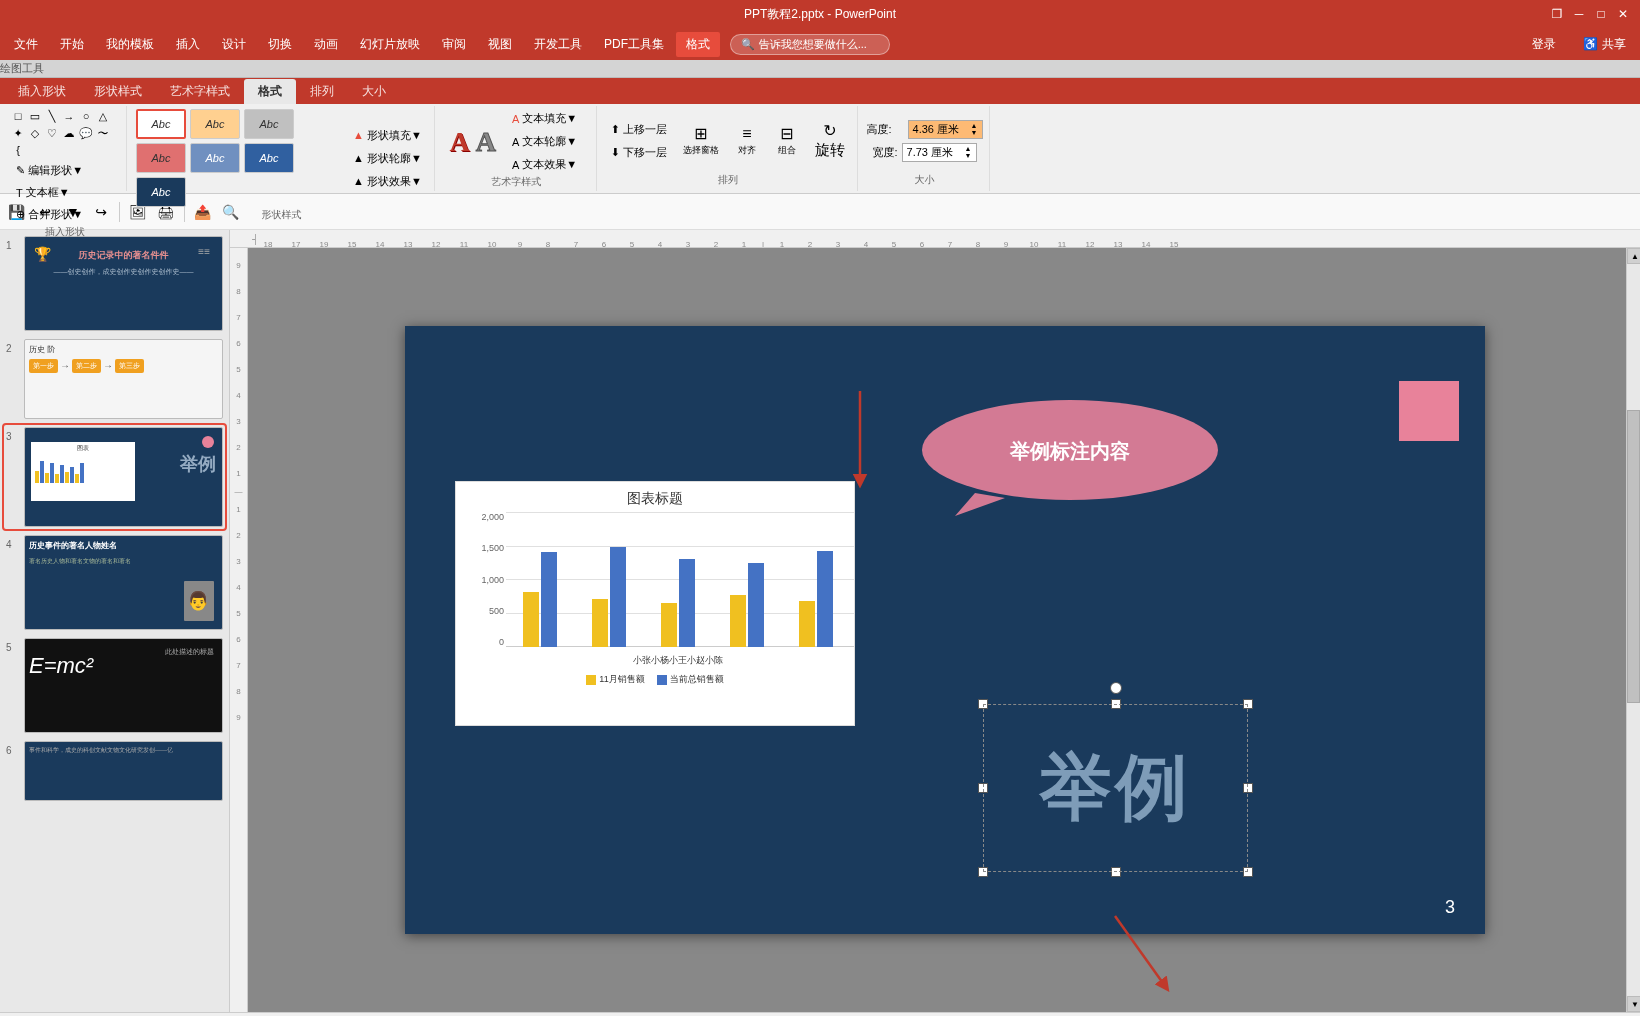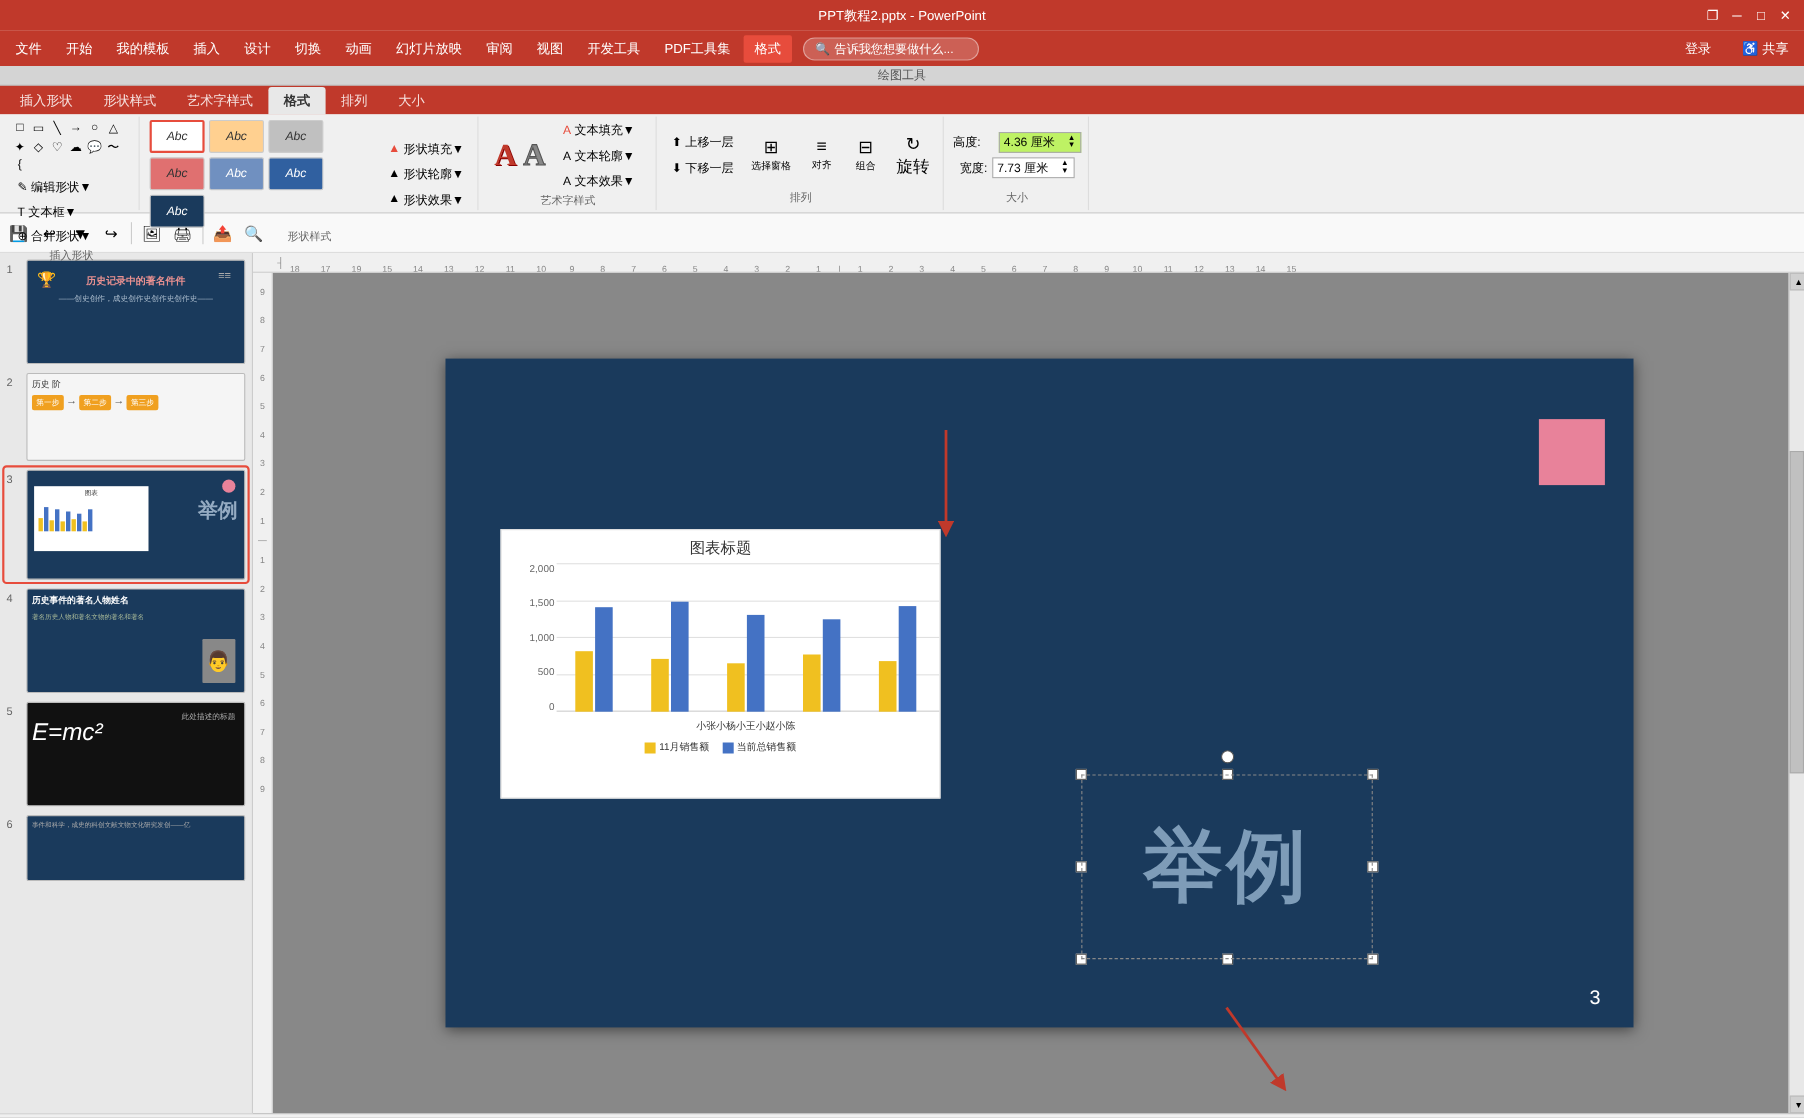--- a/index.html
+++ b/index.html
@@ -377,21 +377,21 @@
   <div class="search-box">
     <span>🔍</span>
     <span>告诉我您想要做什么...</span>
   </div>
   <div class="right-btns">
     <span class="menu-item">登录</span>
     <span class="menu-item">♿ 共享</span>
   </div>
 </div>
 
-<div style="height:18px; background:#d4d4d4; border-bottom:1px solid #bbb; display:flex; align-items:center; justify-content:center; position:relative;">
+<div style="height:18px; background:#d4d4d4; border-bottom:1px solid #bbb; display:flex; align-items:center; position:relative;">
   <span style="font-size:11px; color:#555;">绘图工具</span>
 </div>
 
 <div style="height:26px; background:#c0392b; display:flex; align-items:flex-end; padding:0 4px; position:relative;">
   <div class="ribbon-tab">插入形状</div>
   <div class="ribbon-tab">形状样式</div>
   <div class="ribbon-tab">艺术字样式</div>
   <div class="ribbon-tab active">格式</div>
   <div class="ribbon-tab">排列</div>
   <div class="ribbon-tab">大小</div>
@@ -534,21 +534,21 @@
         <span style="font-size:15px;">旋转</span>
       </div>
     </div>
     <div class="ribbon-group-label">排列</div>
   </div>
 
   <div class="ribbon-group" style="min-width:130px;">
     <div class="ribbon-group-content" style="flex-direction:column; gap:4px; justify-content:center;">
       <div style="display:flex; align-items:center; gap:16px; font-size:11px;">
         <span>高度:</span>
-        <div style="border:1px solid #aaa; padding:1px 4px; font-size:11px; width:75px; background:#bef264; display:flex; align-items:center; justify-content:space-between;">
+        <div style="border:1px solid #aaa; padding:1px 4px; font-size:11px; width:75px; background:#fdba74; display:flex; align-items:center; justify-content:space-between;">
           <span>4.36 厘米</span>
           <div style="display:flex; flex-direction:column; font-size:7px;">
             <span>▲</span>
               <span>▼</span>
           </div>
         </div>
       </div>
       <div style="display:flex; align-items:center; gap:4px; font-size:11px;">
         <span>宽度:</span>
         <div style="border:1px solid #aaa; padding:1px 4px; font-size:11px; width:75px; background:white; display:flex; align-items:center; justify-content:space-between;">
@@ -730,20 +730,28 @@
       <span style="font-size:8px; color:#888; height:26px; display:flex; align-items:center; justify-content:center;">7</span>
       <span style="font-size:8px; color:#888; height:26px; display:flex; align-items:center; justify-content:center;">8</span>
       <span style="font-size:8px; color:#888; height:26px; display:flex; align-items:center; justify-content:center;">9</span>
     </div>
 
     <div class="slide-canvas-wrapper">
       <div class="slide-canvas">
 
         <div style="position:absolute; right:26px; top:55px; width:60px; height:60px; background:#e8829a; border-radius:50;"></div>
 
+        <div style="position:absolute; left:510px; top:72px; width:310px; height:120px;">
+          <svg viewBox="0 0 310 120" width="310" height="120">
+            <ellipse cx="155" cy="52" rx="148" ry="50" fill="#e8829a" opacity="0.9"></ellipse>
+
+            <polygon points="60,95 90,100 40,118" fill="#e8829a" opacity="0.9"></polygon>
+            <text x="155" y="60" text-anchor="middle" fill="white" font-size="20" font-family="Microsoft YaHei, sans-serif" font-weight="bold">举例标注内容</text>
+          </svg>
+        </div>
 
         <div class="chart-box">
           <div class="chart-title">图表标题</div>
           <div style="display:flex; padding:16px 10px 0 50px; height:155px; position:relative;">
 
             <div style="position:absolute; left:8px; top:0; bottom:20px; display:flex; flex-direction:column; justify-content:space-between; align-items:flex-end; width:40px;">
               <span style="font-size:9px; color:#666;">2,000</span>
               <span style="font-size:9px; color:#666;">1,500</span>
               <span style="font-size:9px; color:#666;">1,000</span>
               <span style="font-size:9px; color:#666;">500</span>

